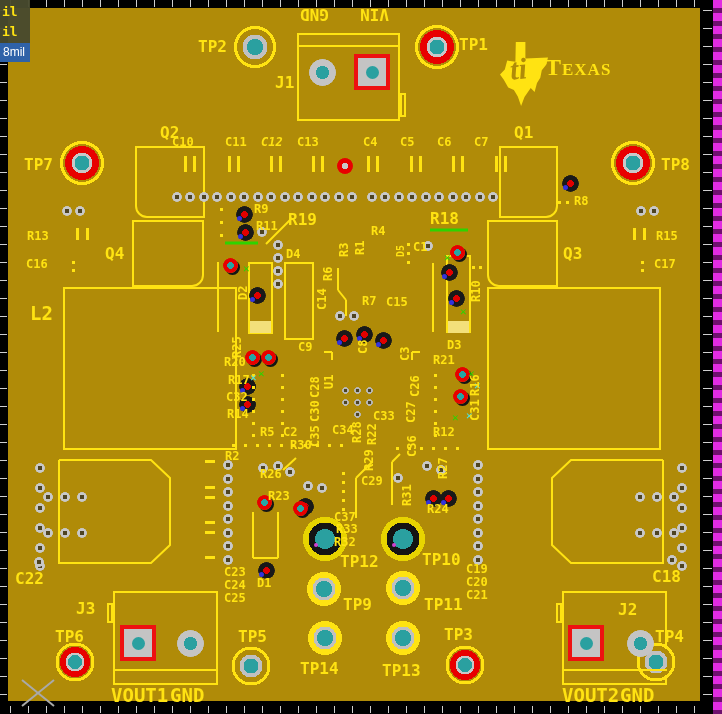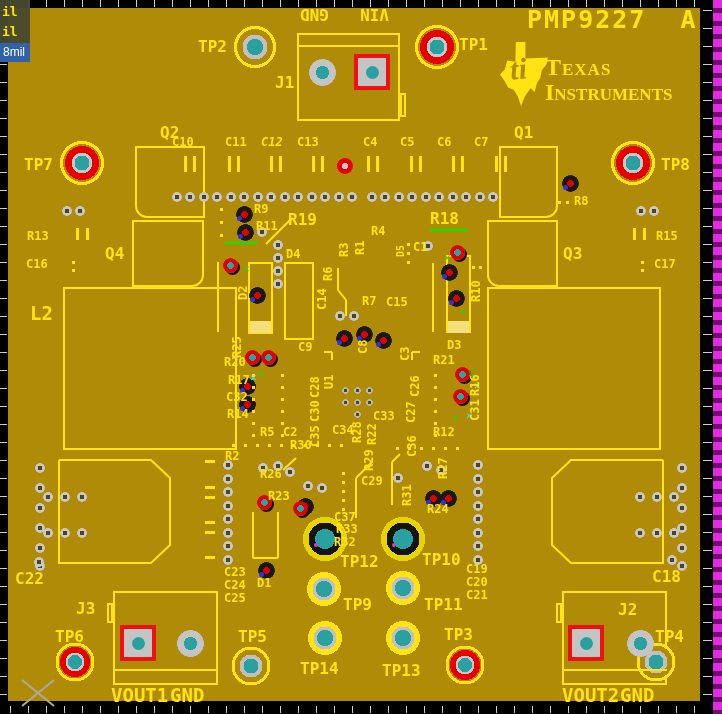--- a/index.html
+++ b/index.html
@@ -413,27 +413,25 @@
       <div class="silk lg" style="left: 238px; top: 628px;">TP5</div>
       <div class="silk lg" style="left: 655px; top: 628px;">TP4</div>
       <div class="silk lg" style="left: 76px; top: 600px;">J3</div>
       <div class="silk lg" style="left: 618px; top: 601px;">J2</div>
       <div class="silk xl" style="left: 111px; top: 685px;">VOUT1</div>
       <div class="silk xl" style="left: 170px; top: 685px;">GND</div>
       <div class="silk xl" style="left: 562px; top: 685px;">VOUT2</div>
       <div class="silk xl" style="left: 620px; top: 685px;">GND</div>
     </div>
 
-  <div id="title">PMP9227  A</div>
   <svg id="logo-svg" class="abs" style="left:0;top:0;width:722px;height:714px;pointer-events:none;">
     <polygon fill="#ffe312" points="515.8,42 525.4,42 525.4,58.6 548,57.4 546,65 541.8,70.2 540.3,77.8 537,83 534.6,91.9 530.7,88.1 524.5,97 521.1,106 517.8,96.4 513.9,90 508.2,87.4 503.8,79.8 500,74.6 504.8,69.5 507.2,60.6 515.4,61.8"></polygon>
   </svg>
   <div id="logo-ti">ti</div>
   <div id="logo-tex">Texas</div>
-  <div id="logo-ins">Instruments</div>
 
   <svg id="ov" width="722" height="714">
       <line x1="297" y1="46" x2="400" y2="46" stroke="#ffe312" stroke-width="2"></line>
       <line x1="113" y1="670" x2="218" y2="670" stroke="#ffe312" stroke-width="2"></line>
       <line x1="562" y1="670" x2="667" y2="670" stroke="#ffe312" stroke-width="2"></line>
       <line x1="266" y1="244" x2="292" y2="218" stroke="#ffe312" stroke-width="2"></line>
       <line x1="372" y1="462" x2="356" y2="478" stroke="#ffe312" stroke-width="2"></line>
       <line x1="356" y1="478" x2="356" y2="518" stroke="#ffe312" stroke-width="2"></line>
       <line x1="283" y1="470" x2="296" y2="458" stroke="#ffe312" stroke-width="2"></line>
       <line x1="392" y1="462" x2="392" y2="505" stroke="#ffe312" stroke-width="2"></line>

